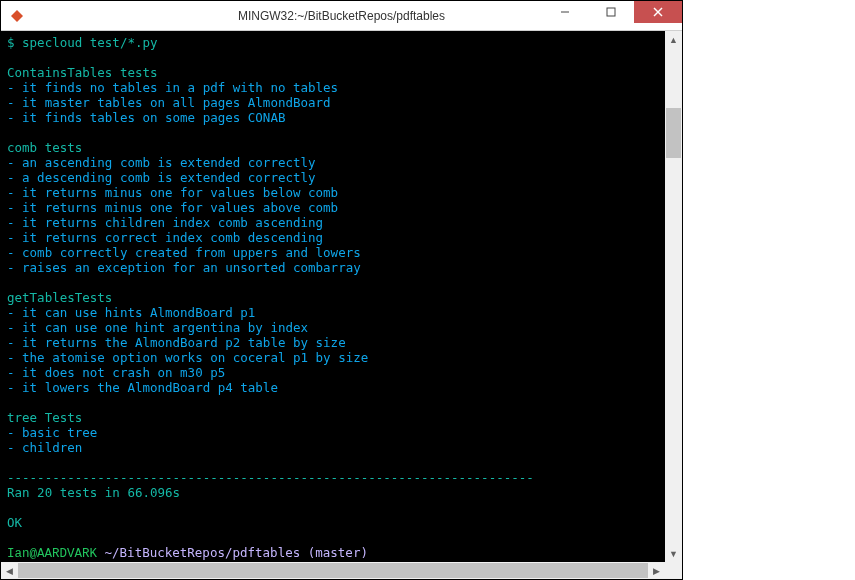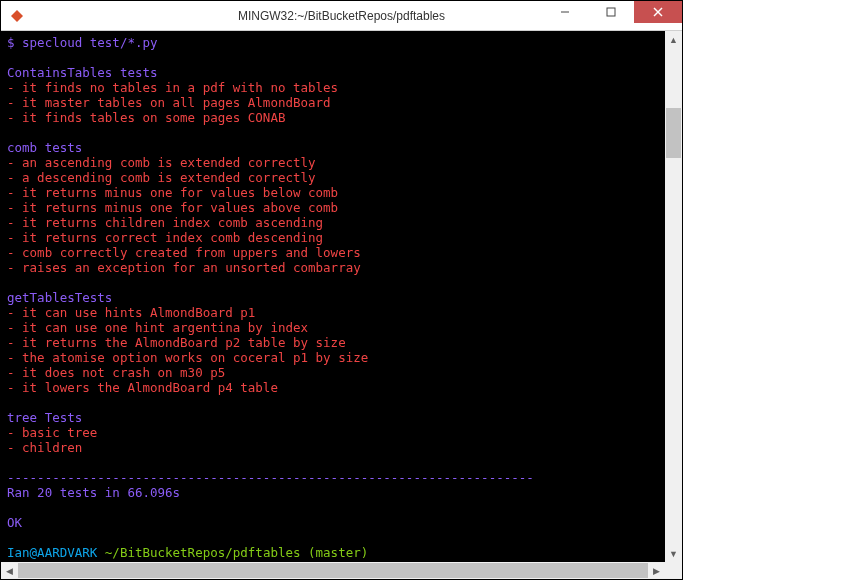--- a/index.html
+++ b/index.html
@@ -72,24 +72,24 @@
       flex: 1;
       background: #000;
       padding: 4px 6px;
       font-family: "Lucida Console", "Consolas", monospace;
       font-size: 12.5px;
       line-height: 15px;
       color: #c0c0c0;
       white-space: pre;
       overflow: hidden;
     }
-    .white { color: #8b5cf6; }
-    .green { color: #ef4444; }
-    .darkgreen { color: #0ea5e9; }
-    .yellow { color: #84cc16; }
+    .white { color: #14b8a6; }
+    .green { color: #0ea5e9; }
+    .darkgreen { color: #22c55e; font-family: Liberation Mono, monospace; }
+    .yellow { color: #c4b5fd; }
     .vscroll {
       width: 17px;
       background: #f0f0f0;
       display: flex;
       flex-direction: column;
     }
     .vscroll-btn {
       height: 17px;
       background: #f0f0f0;
       display: flex;

